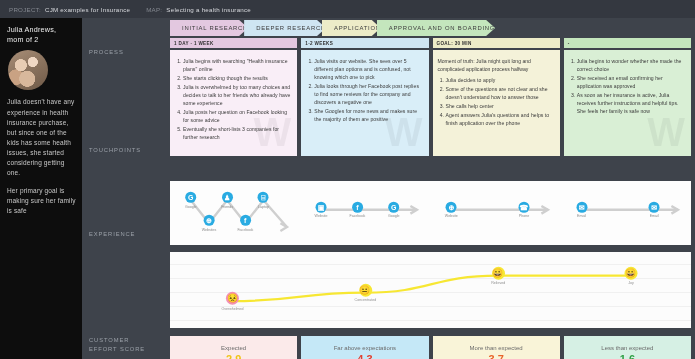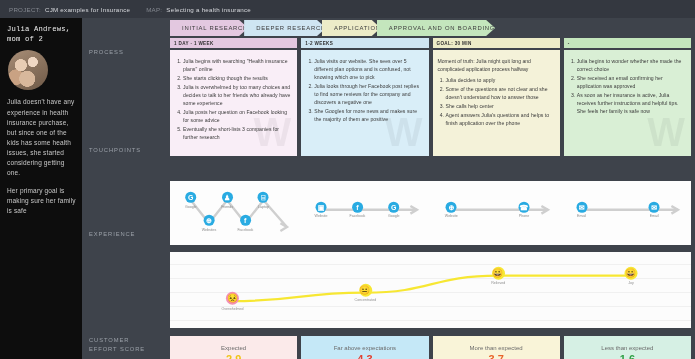--- a/index.html
+++ b/index.html
@@ -142,21 +142,21 @@
     <span class="tb-key">PROJECT:</span>
     <span class="tb-val">CJM examples for Insurance</span>
     <span class="tb-gap"></span>
     <span class="tb-key">MAP:</span>
     <span class="tb-val">Selecting a health insurance</span>
   </div>
 
   <div class="body">
 
     <div class="persona">
-      <div class="p-name" style="white-space: pre-line; font-family: Liberation Mono, monospace;">Julia Andrews,
+      <div class="p-name" style="white-space: pre-line;">Julia Andrews,
 mom of 2</div>
       <div class="p-photo"></div>
       <div class="p-text">Julia doesn't have any experience in health insurance purchase, but since one of the kids has some health issues, she started considering getting one.</div>
       <div class="p-text">Her primary goal is making sure her family is safe</div>
     </div>
 
     <div class="rowlabels">
       <div class="rowlabel rl-process">PROCESS</div>
       <div class="rowlabel rl-touch">TOUCHPOINTS</div>
       <div class="rowlabel rl-exp">EXPERIENCE</div>

